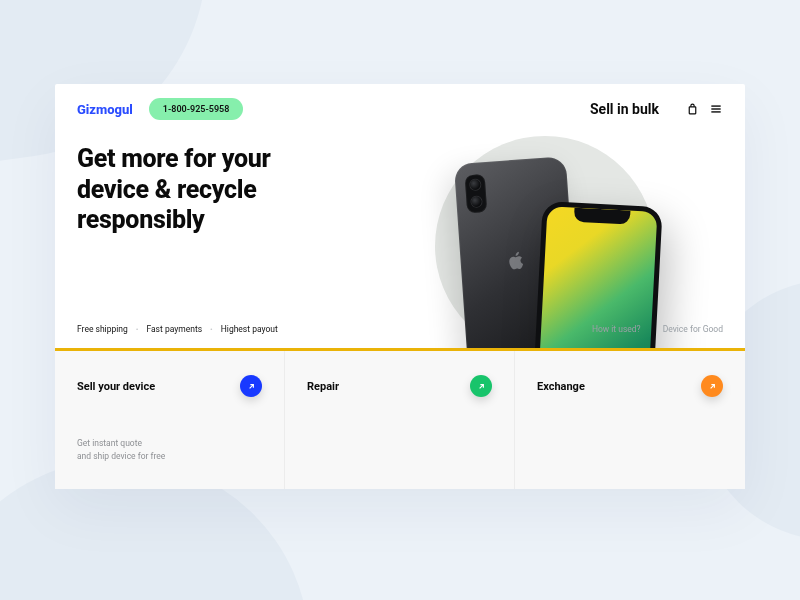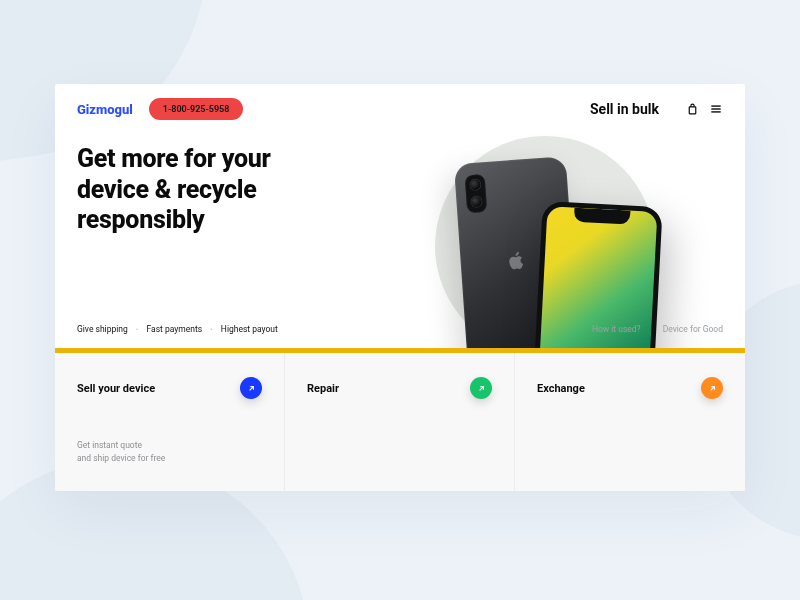--- a/index.html
+++ b/index.html
@@ -49,21 +49,21 @@
     align-items: center;
     padding: 14px 22px 10px 22px;
   }
   .logo {
     font-weight: 800;
     font-size: 13px;
     color: #2a4cff;
     margin-right: 16px;
   }
   .phone-pill {
-    background: #ef4444;
+    background: #86efac;
     border-radius: 16px;
     padding: 6px 14px;
     font-size: 9px;
     font-weight: 600;
     color: #111;
   }
   .header-spacer { flex: 1; }
   .sell-bulk {
     font-size: 14px;
     font-weight: 700;
@@ -180,21 +180,21 @@
     top:0; left:50%;
     transform:translateX(-50%);
     width:56px; height:14px;
     background:#0e0f11;
     border-radius:0 0 10px 10px;
   }
   .tiles {
     display: grid;
     grid-template-columns: repeat(3, 1fr);
     background: #f8f8f8;
-    border-top: 5px solid #eab308;
+    border-top: 3px solid #eab308;
   }
   .tile {
     padding: 24px 22px 26px 22px;
     border-right: 1px solid #ececec;
     position: relative;
     cursor: default;
   }
   .tile:last-child { border-right: none; }
   .tile-top {
     display: flex;
@@ -268,21 +268,21 @@
       <div class="screen">
           <div class="notch"></div>
         </div>
     </div>
 
     <h1 class="hero-title" style="white-space: pre-line;">Get more for your
 device &amp; recycle
 responsibly</h1>
 
     <div class="hero-features">
-      <span>Give shipping</span>
+      <span>Free shipping</span>
       <span class="dot">•</span>
       <span>Fast payments</span>
       <span class="dot">•</span>
       <span>Highest payout</span>
     </div>
 
     <div class="hero-links">
       <span>How it used?</span>
       <span>Device for Good</span>
     </div>

